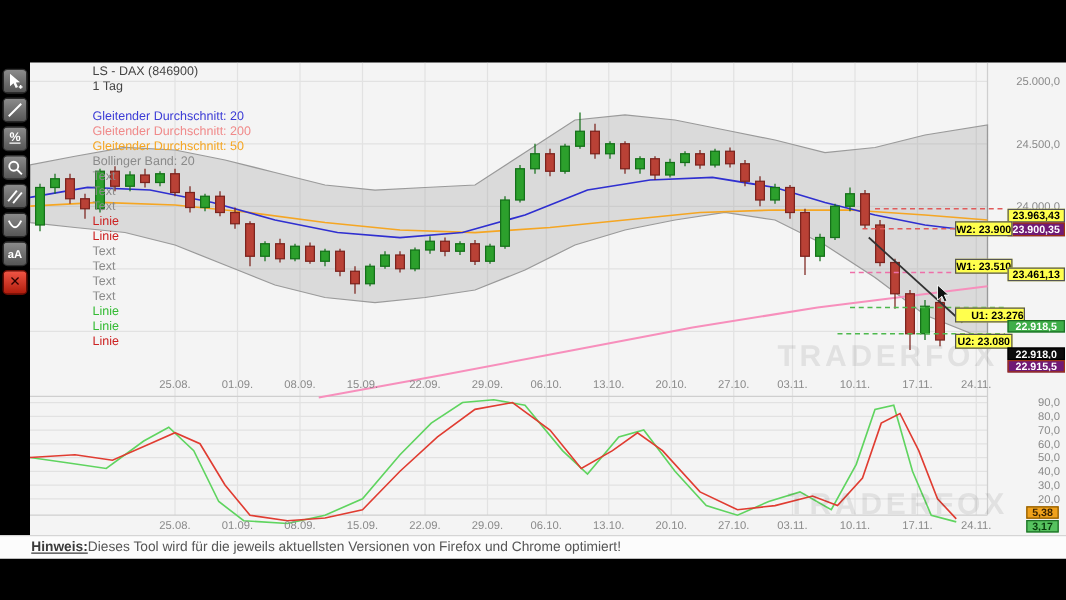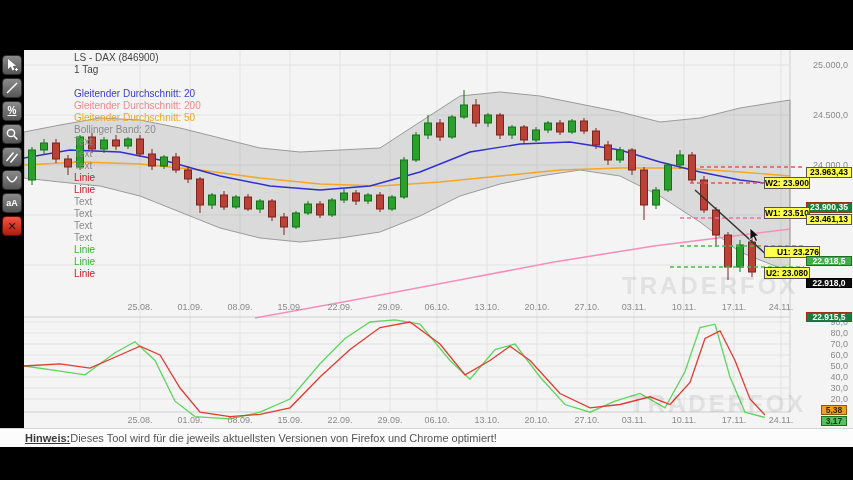--- a/index.html
+++ b/index.html
@@ -23,21 +23,21 @@
   .chart{position:absolute;left:24px;top:50px;width:829px;height:378px;background:#f4f4f4;overflow:hidden;}
   .chart svg{position:absolute;left:0;top:0;}
   .legend{position:absolute;left:6px;top:2px;font-size:10px;line-height:12px;z-index:5;margin-left:44px;}
   .legend .sym{color:#444;}
   .legend .row{white-space:nowrap;}
   .ylab{position:absolute;right:5px;width:60px;text-align:right;font-size:9px;color:#8a8a8a;z-index:2;}
   .xlab{position:absolute;transform:translateX(-50%);font-size:9px;color:#8a8a8a;z-index:2;}
   .badge{position:absolute;z-index:6;font-size:8.5px;font-weight:bold;text-align:center;
          border:1px solid #444;overflow:hidden;white-space:nowrap;}
   .badge.yellow{background:#ffff4d;color:#000;border-color:#555;}
-  .badge.orangered{background:#15803d;color:#fff;border-color:#9c3314;margin-top:24px;}
+  .badge.orangered{background:#701a75;color:#fff;border-color:#9c3314;}
   .badge.green{background:#3fae49;color:#fff;border-color:#1d6f26;}
   .badge.green2{background:#56c25f;color:#083b0c;border-color:#1d6f26;}
   .badge.black{background:#0c0c0c;color:#fff;border-color:#000;}
   .badge.amber{background:#f0a11b;color:#3c2500;border-color:#8e5c00;}
   .wm{position:absolute;font-size:24px;font-weight:bold;letter-spacing:3px;color:rgba(60,60,60,0.10);
       z-index:1;font-style:normal;}
   .footer{position:absolute;left:0;top:428px;width:853px;height:19px;background:#fcfcfc;
           border-top:1px solid #d5d5d5;display:flex;align-items:center;font-size:11px;color:#555;}
   .footer .b{font-weight:bold;color:#3a3a3a;margin-left:25px;text-decoration:underline;}
 </style>

